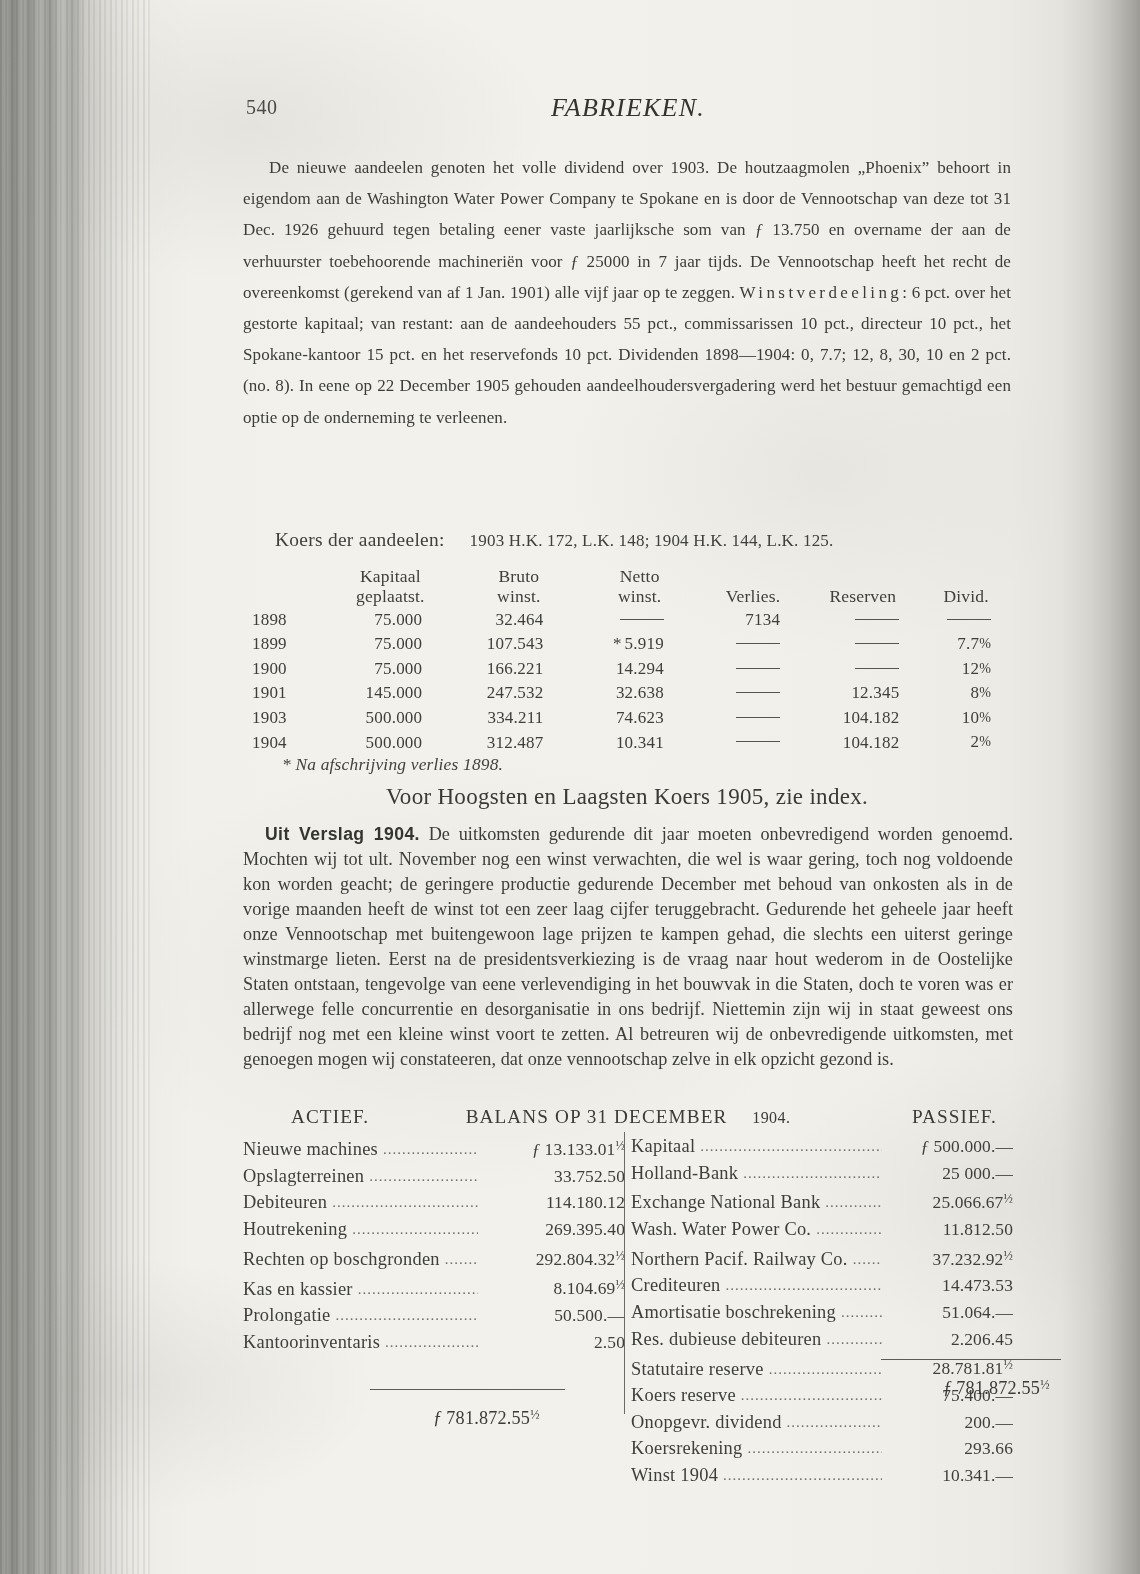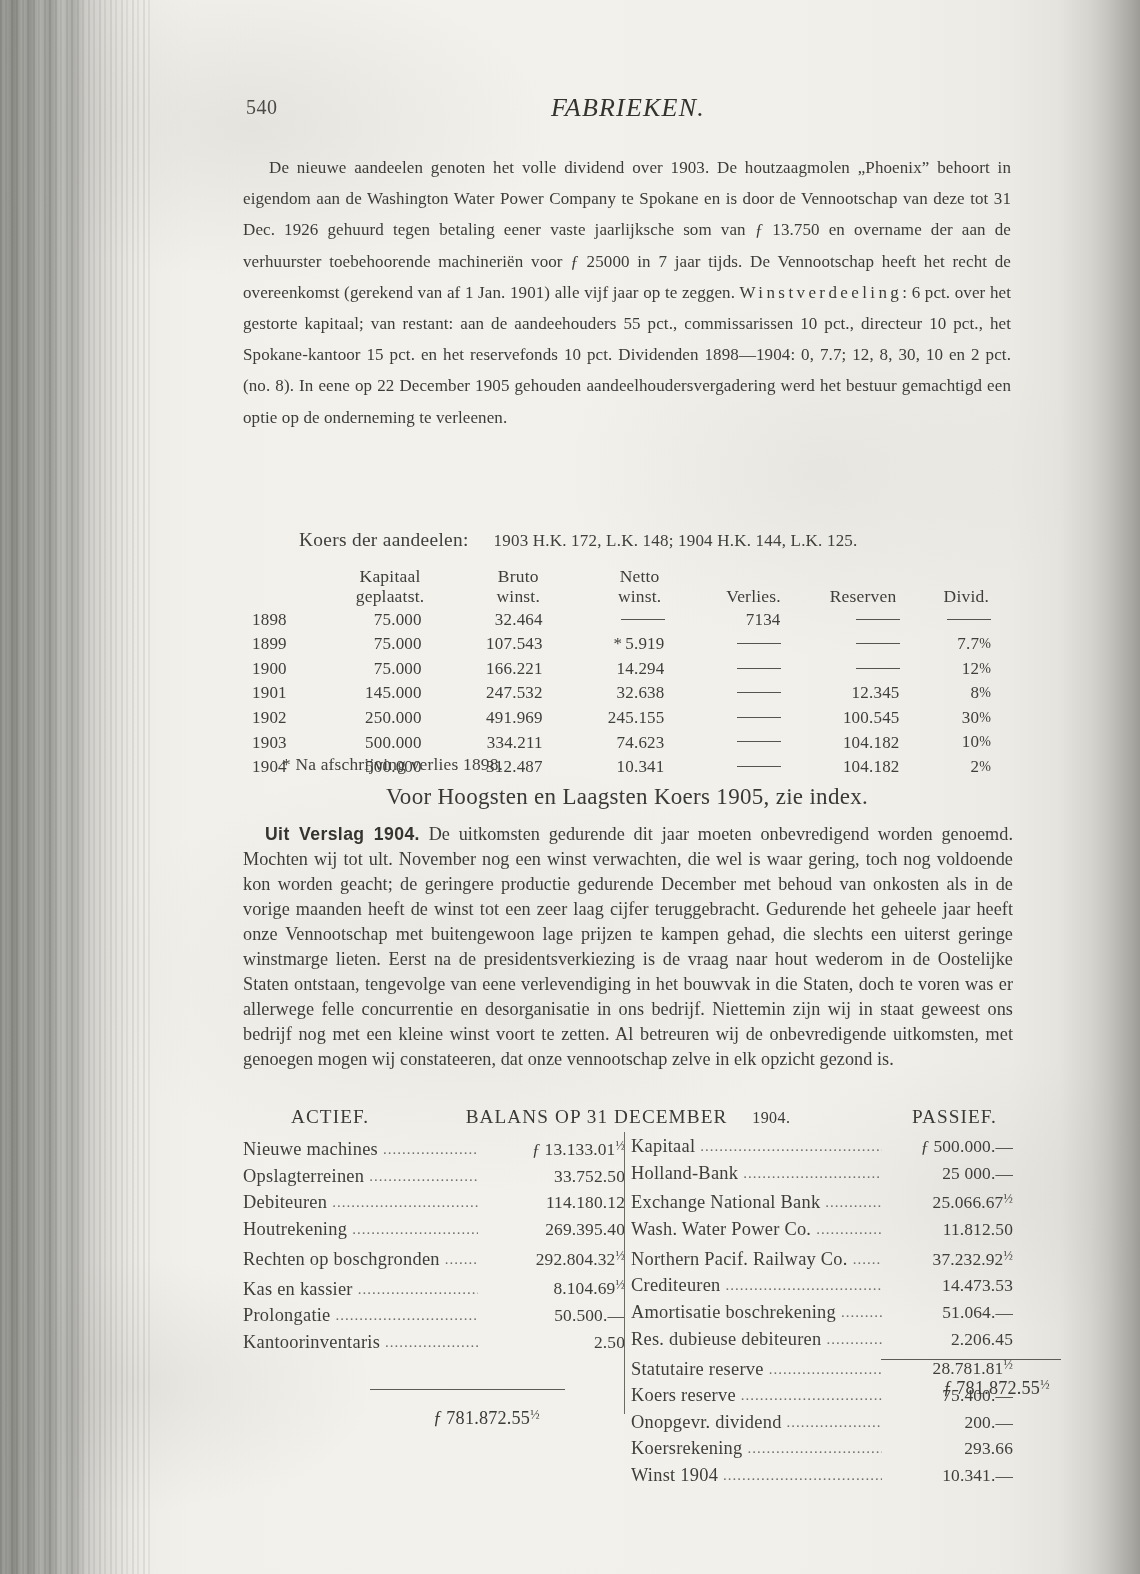--- a/index.html
+++ b/index.html
@@ -107,21 +107,20 @@
   }
   .fl { font-style: italic; }
 
   .koers {
     position: absolute;
     left: 275px;
     top: 529px;
     font-size: 18.4px;
     letter-spacing: 0.3px;
     color: #3f3f3c;
-    margin-left: 24px;
   }
   .koers .lead { font-size: 19.4px; }
   .koers .nums { font-size: 17px; margin-left: 20px; letter-spacing: 0.2px; }
 
   
   #stats {
     position: absolute;
     left: 243px;
     top: 566px;
     width: 770px;
@@ -168,20 +167,21 @@
   .pct { font-size: 14px; vertical-align: 0.08em; }
   .star { margin-right: 3px; }
 
   .fnote {
     position: absolute;
     left: 282px;
     top: 754px;
     font-size: 17.4px;
     letter-spacing: 0.2px;
     color: #42423f;
+    font-style: italic;
   }
   .centerline {
     position: absolute;
     left: 243px;
     width: 768px;
     text-align: center;
     font-size: 23px;
     letter-spacing: 0.3px;
     color: #393936;
   }
@@ -388,29 +388,20 @@
           <tr>
             <td class="yr">1901</td>
             <td class="cap">145.000</td>
             <td class="bru">247.532</td>
             <td class="net">32.638</td>
             <td class="ver"><span class="dash"></span></td>
             <td class="res">12.345</td>
             <td class="div">8<span class="pct">%</span></td>
           </tr>
           <tr>
-            <td class="yr">1902</td>
-            <td class="cap">250.000</td>
-            <td class="bru">491.969</td>
-            <td class="net">245.155</td>
-            <td class="ver"><span class="dash"></span></td>
-            <td class="res">100.545</td>
-            <td class="div">30<span class="pct">%</span></td>
-          </tr>
-          <tr>
             <td class="yr">1903</td>
             <td class="cap">500.000</td>
             <td class="bru">334.211</td>
             <td class="net">74.623</td>
             <td class="ver"><span class="dash"></span></td>
             <td class="res">104.182</td>
             <td class="div">10<span class="pct">%</span></td>
           </tr>
           <tr>
             <td class="yr">1904</td>

